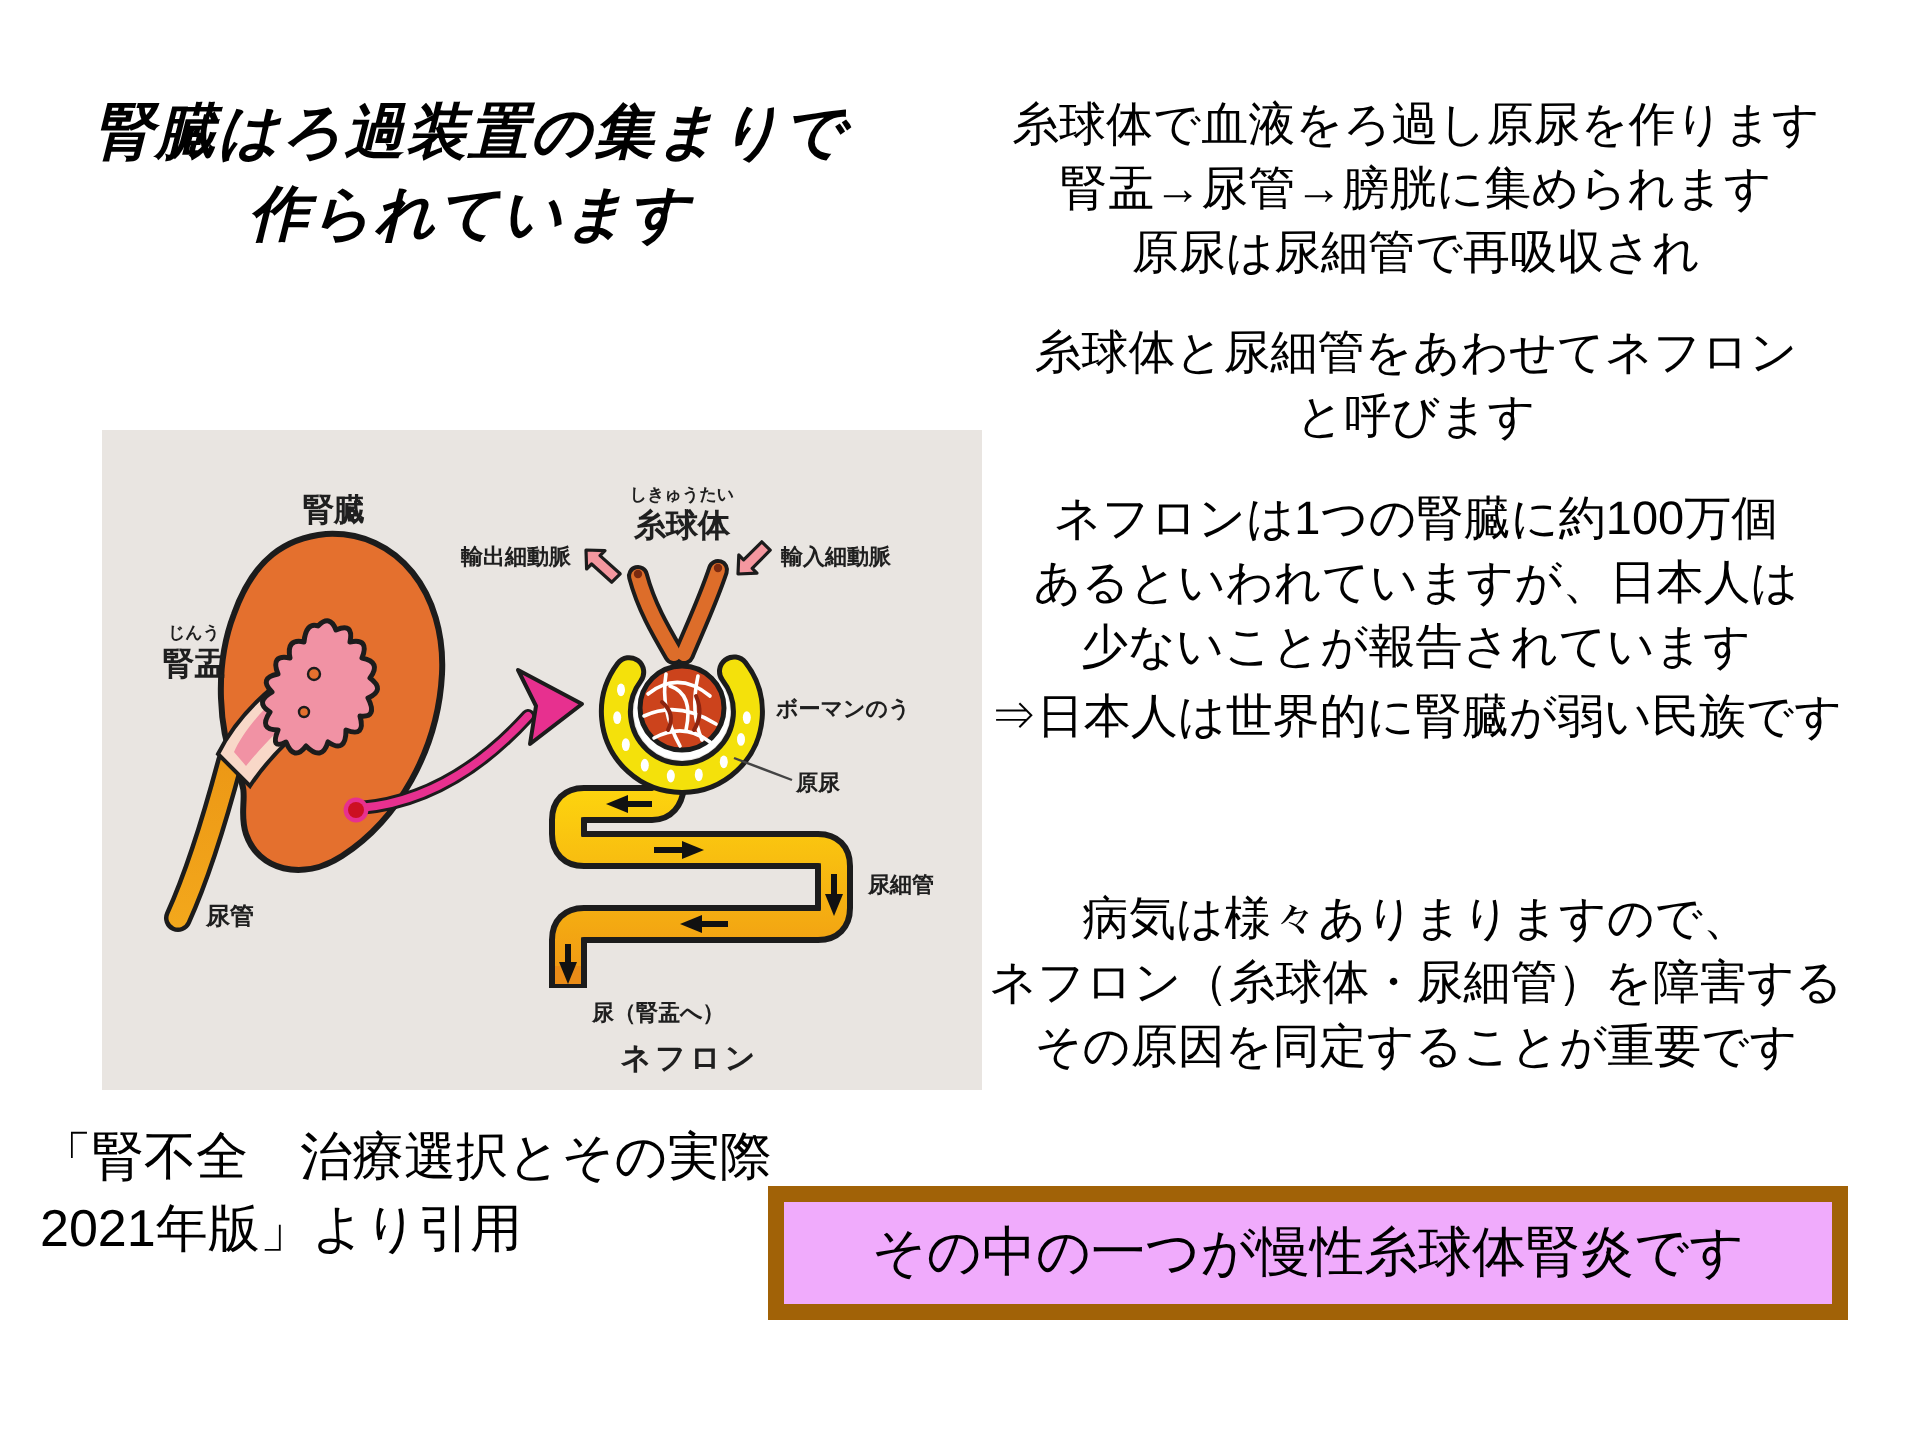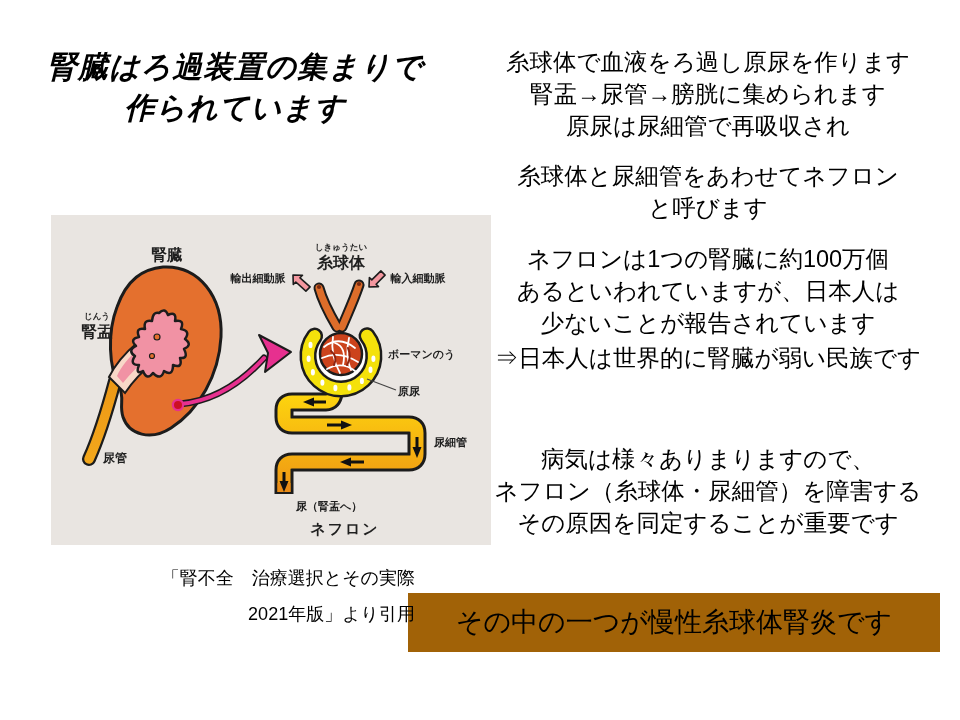--- a/index.html
+++ b/index.html
@@ -7,25 +7,25 @@
          font-family:"Liberation Sans",sans-serif;color:#000;}
   .title{position:absolute;left:25px;top:46px;width:420px;text-align:center;
          font-size:30px;line-height:41px;font-weight:700;font-style:italic;letter-spacing:1px;}
   .rblock{position:absolute;left:458px;width:500px;text-align:center;
           font-size:23.5px;line-height:32px;}
   #b1{top:46px}
   #b2{top:160px}
   #b3{top:243px}
   #b4{top:342px}
   #b5{top:443px}
-  .conclusion{position:absolute;left:408px;top:593px;width:524px;height:51px;
-              border:4px solid #a16207;background:#a16207;text-align:center;
+  .conclusion{position:absolute;left:384px;top:593px;width:524px;height:51px;
+              border:8px solid #a16207;background:#f0abfc;text-align:center;
               font-size:27px;line-height:51px;}
-  .citation{position:absolute;left:20px;top:560px;width:395px;text-align:right;
-            font-size:18px;line-height:36px;}
+  .citation{position:absolute;left:20px;top:560px;width:395px;text-align:left;
+            font-size:26px;line-height:36px;}
   .diagram{position:absolute;left:8px;top:215px;width:440px;height:330px;margin-left:43px;}
   .diagram svg{display:block;}
   .dlabel{fill:#1f1f1f;font-weight:600;font-family:"Liberation Sans",sans-serif;}
   .dlabel.big{font-weight:700;}
 </style>
 </head>
 <body>
 
 <div class="slide">
 

